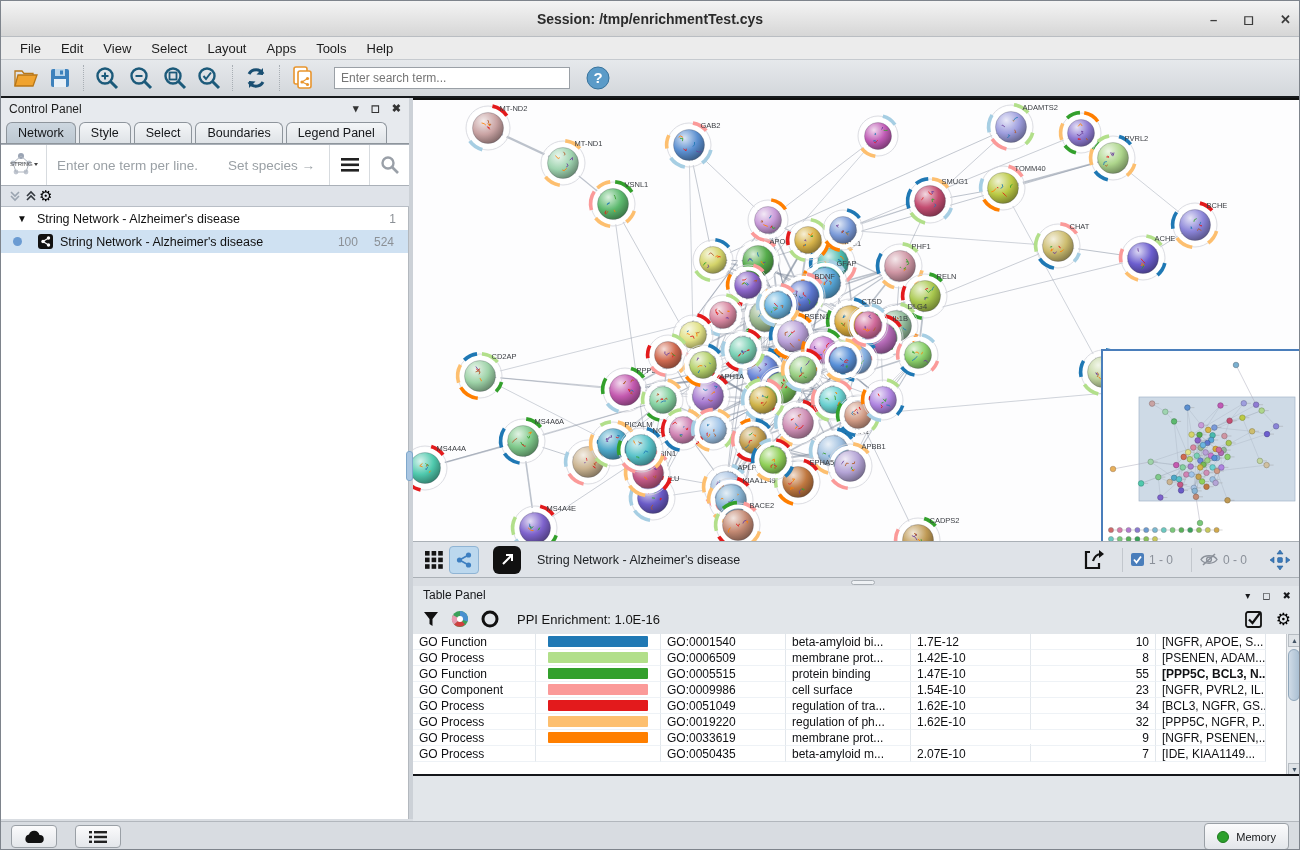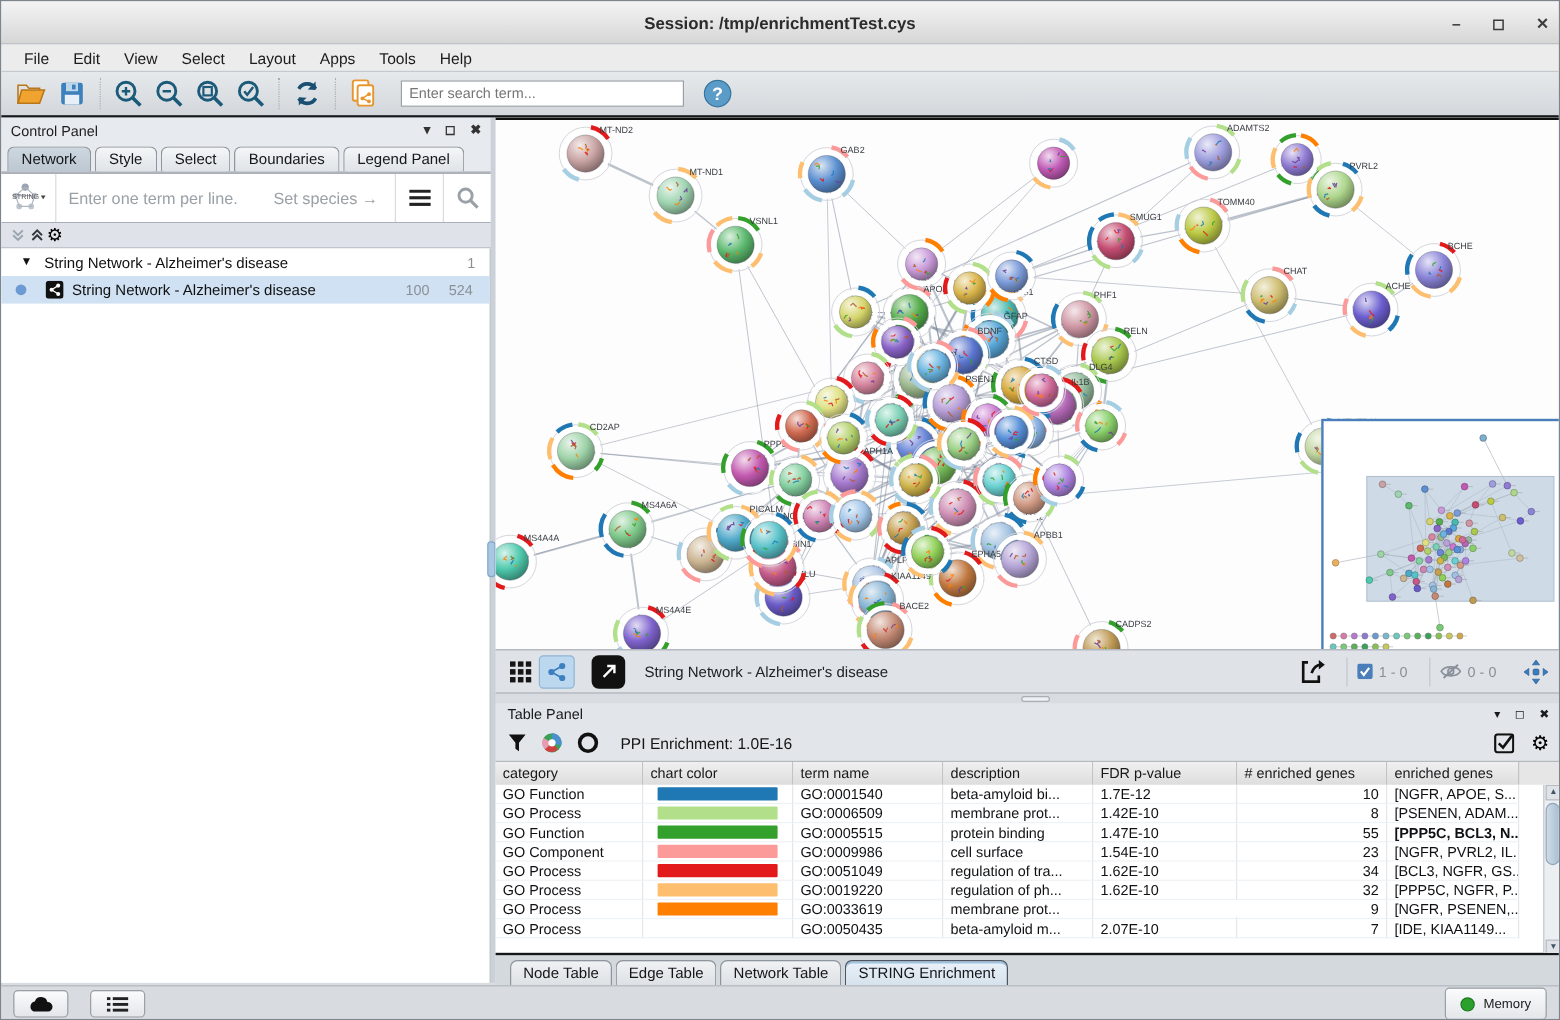--- a/index.html
+++ b/index.html
@@ -2301,29 +2301,20 @@
           </svg>
         <span class="ppi">PPI Enrichment: 1.0E-16</span>
         <div class="tp-right">
           <svg width="17" height="17" viewBox="0 0 17 17">
               <rect x="1" y="1" width="15" height="15" rx="2" fill="none" stroke="#111" stroke-width="1.8"></rect>
               <path d="M4 8.5 L7.5 12 L15 2" stroke="#111" stroke-width="2.2" fill="none"></path>
             </svg>
           <span style="font-size:17px;">⚙</span>
         </div>
       </div>
-      <div class="thead">
-          <div class="th" style="width: 123px;">category</div>
-          <div class="th" style="width: 125px;">chart color</div>
-          <div class="th" style="width: 125px;">term name</div>
-          <div class="th" style="width: 125px;">description</div>
-          <div class="th" style="width: 120px;">FDR p-value</div>
-          <div class="th" style="width: 125px;"># enriched genes</div>
-          <div class="th" style="width: 110px;">enriched genes</div>
-        </div>
       <div class="trows">
           <div class="tr">
             <div class="td" style="width: 123px;">GO Function</div>
             <div class="td" style="width: 125px; display: flex;">
               <div class="swatch" style="background: rgb(31, 120, 180);"></div>
             </div>
             <div class="td" style="width: 125px;">GO:0001540</div>
             <div class="td" style="width: 125px;">beta-amyloid bi...</div>
             <div class="td" style="width: 120px;">1.7E-12</div>
             <div class="td num" style="width: 125px;">10</div>
@@ -2403,26 +2394,20 @@
             <div class="td" style="width: 120px;">2.07E-10</div>
             <div class="td num" style="width: 125px;">7</div>
             <div class="td" style="width: 110px;">[IDE, KIAA1149...</div>
           </div>
           <div class="vscroll">
           <div class="varrow" style="top:0;">▲</div>
           <div class="vthumb"></div>
           <div class="varrow" style="bottom:0;">▼</div>
         </div>
       </div>
-      <div class="tp-tabs">
-          <div class="tp-tab">Node Table</div>
-          <div class="tp-tab">Edge Table</div>
-          <div class="tp-tab">Network Table</div>
-          <div class="tp-tab sel">STRING Enrichment</div>
-        </div>
     </div>
   </div>
 
   <div class="statusbar">
     <div class="sbtn">
       <svg width="22" height="15" viewBox="0 0 22 15">
           <path d="M5 14 A4.5 4.5 0 0 1 6 5.5 A5.5 5.5 0 0 1 16.5 6 A4 4 0 0 1 17 14 Z" fill="#111"></path>
         </svg>
     </div>
     <div class="sbtn">

